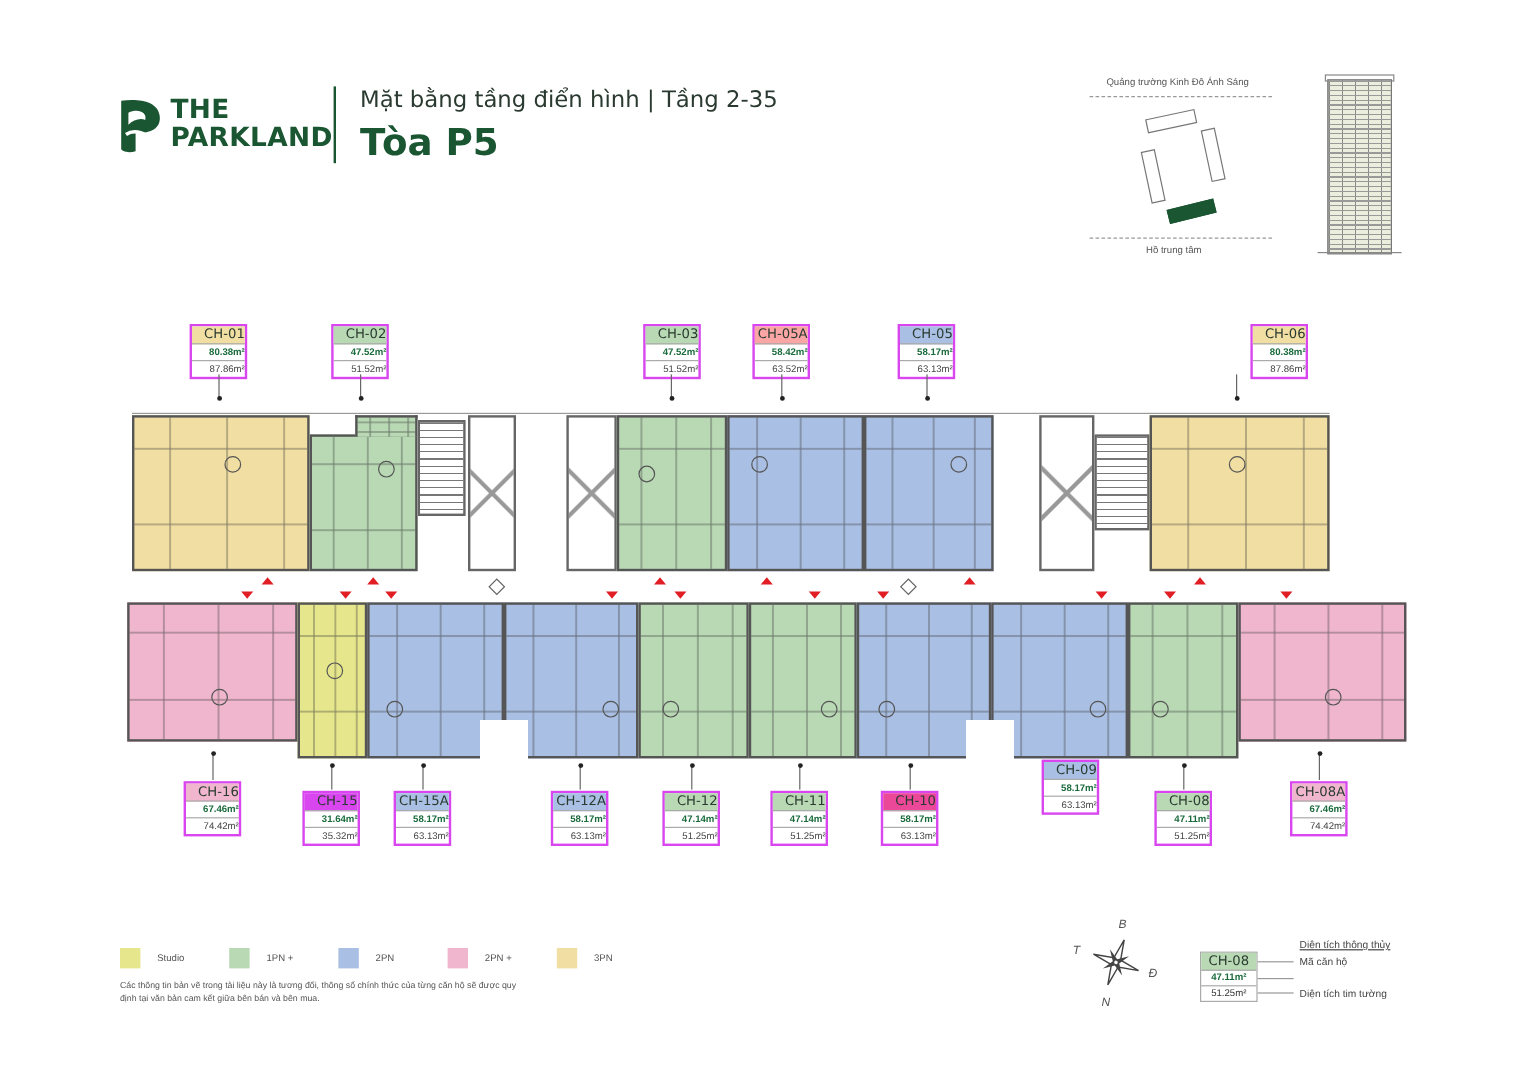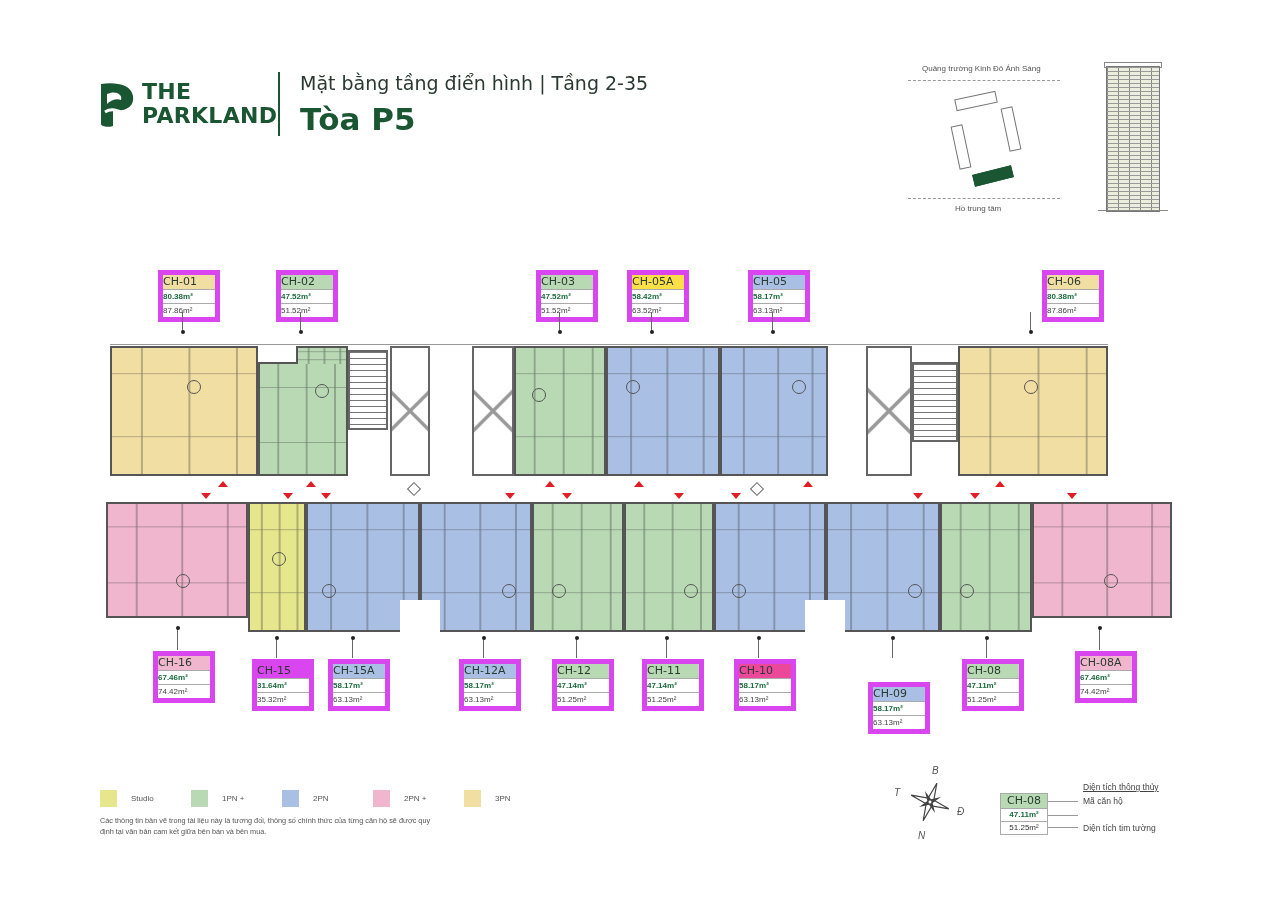--- a/index.html
+++ b/index.html
@@ -24,21 +24,21 @@
   .elevation { position: absolute; left: 1106px; top: 66px; width: 54px; height: 146px;
     background-color: #eceedd;
     background-image:
       repeating-linear-gradient(to bottom, #999 0 1px, transparent 1px 4px),
       repeating-linear-gradient(to right, #888 0 1px, transparent 1px 11px);
     border: 1px solid #777; }
   .elev-top { position: absolute; left: 1104px; top: 62px; width: 58px; height: 6px; border: 1px solid #888; background: #fff; }
   .elev-base { position: absolute; left: 1098px; top: 210px; width: 70px; height: 5px; border-top: 1px solid #888; }
 
   
-  .ulabel { position: absolute; width: 62px; border: 5px solid #d946ef; background: #fff; text-align: left; }
+  .ulabel { position: absolute; width: 48px; border: 2px solid #d946ef; background: #fff; text-align: right; }
   .ulabel .code { font-size: 11px; line-height: 14px; color: #2a3a30; border-bottom: 1px solid #aaa; font-family: "DejaVu Sans", sans-serif; }
   .ulabel .net { font-size: 8px; font-weight: 700; color: #1a6b3c; line-height: 13px; border-bottom: 1px solid #aaa; }
   .ulabel .gross { font-size: 8px; color: #444; line-height: 13px; }
   .leader { position: absolute; width: 1px; background: #666; }
   .leader::after { content: ""; position: absolute; left: -1.5px; width: 4px; height: 4px; border-radius: 50%; background: #222; }
   .leader.down::after { bottom: -2px; }
   .leader.up::after { top: -2px; }
   .unit { position: absolute; border: 2px solid #555; }
   .unit::before { content: ""; position: absolute; inset: 0;
     background-image:
@@ -122,21 +122,21 @@
 <div class="leader down" style="left:300px; top:312px; height:20px;"></div>
 
 <div class="ulabel" style="left:536px; top:270px;">
   <div class="code" style="background:#b8d9b4">CH-03</div>
   <div class="net">47.52m²</div>
   <div class="gross">51.52m²</div>
 </div>
 <div class="leader down" style="left:559px; top:312px; height:20px;"></div>
 
 <div class="ulabel" style="left:627px; top:270px;">
-  <div class="code" style="background:#fde047">CH-05A</div>
+  <div class="code" style="background:#fca5a5">CH-05A</div>
   <div class="net">58.42m²</div>
   <div class="gross">63.52m²</div>
 </div>
 <div class="leader down" style="left:651px; top:312px; height:20px;"></div>
 
 <div class="ulabel" style="left:748px; top:270px;">
   <div class="code" style="background:#a9bfe3">CH-05</div>
   <div class="net">58.17m²</div>
   <div class="gross">63.13m²</div>
 </div>
@@ -270,21 +270,21 @@
 </div>
 
 <div class="leader up" style="left:758px; top:638px; height:20px;"></div>
 <div class="ulabel" style="left:734px; top:659px;">
   <div class="code" style="background:#ec4899">CH-10</div>
   <div class="net">58.17m²</div>
   <div class="gross">63.13m²</div>
 </div>
 
 <div class="leader up" style="left:892px; top:638px; height:20px;"></div>
-<div class="ulabel" style="left:868px; top:682px;">
+<div class="ulabel" style="left:868px; top:633px;">
   <div class="code" style="background:#a9bfe3">CH-09</div>
   <div class="net">58.17m²</div>
   <div class="gross">63.13m²</div>
 </div>
 
 <div class="leader up" style="left:986px; top:638px; height:20px;"></div>
 <div class="ulabel" style="left:962px; top:659px;">
   <div class="code" style="background:#b8d9b4">CH-08</div>
   <div class="net">47.11m²</div>
   <div class="gross">51.25m²</div>

